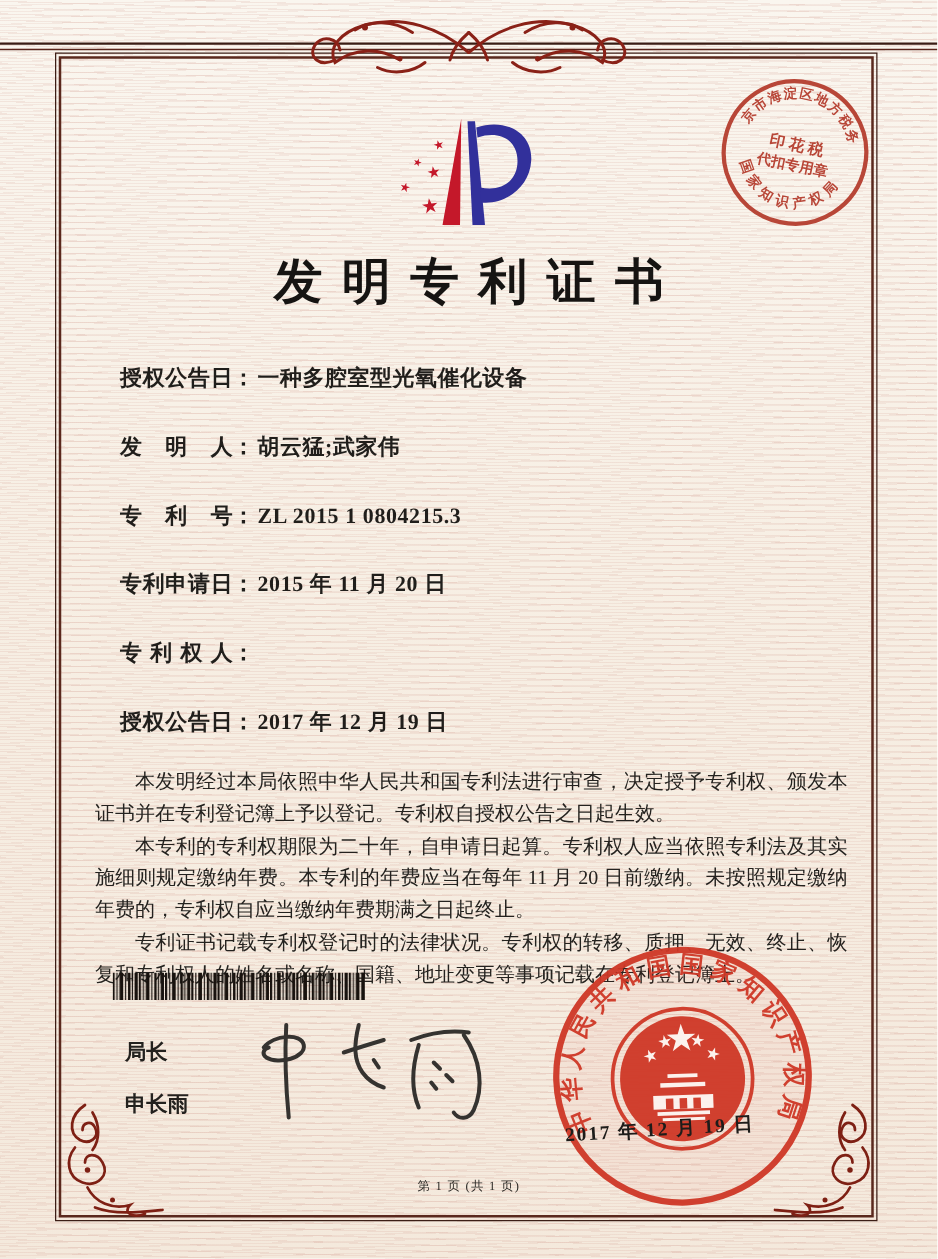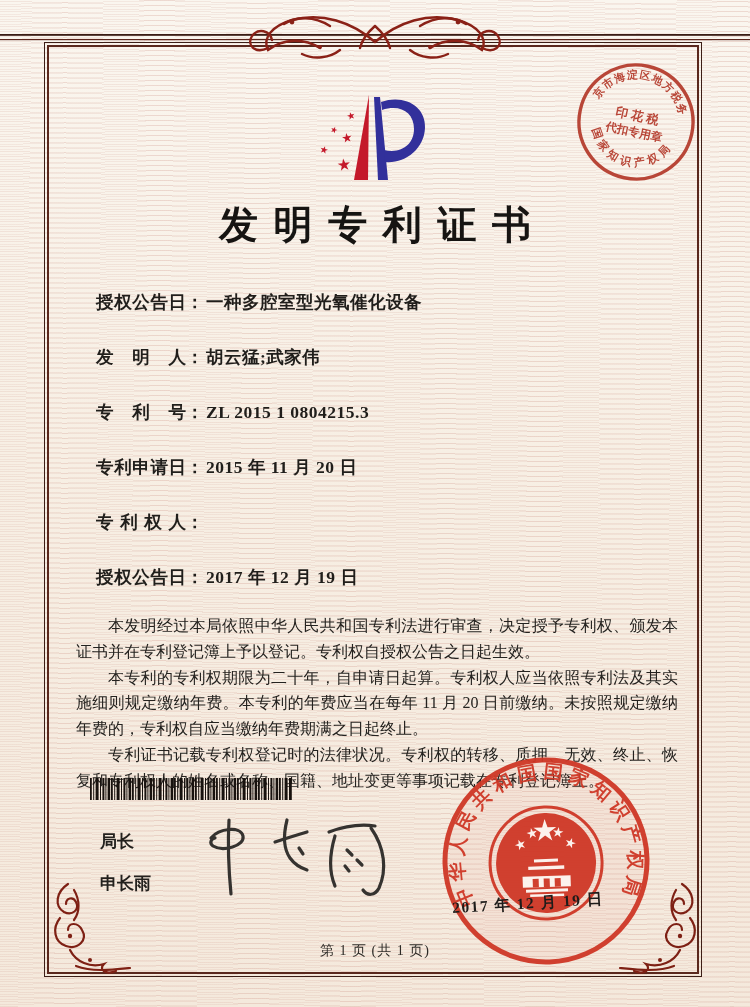--- a/index.html
+++ b/index.html
@@ -61,21 +61,21 @@
 
   .barcode { position:absolute; left:90px; top:778px; }
 
   .director { position:absolute; left:100px; top:830px; font-size:17px; font-weight:700; color:#23211e; }
   .director div + div { margin-top:19px; }
 
   .signature { position:absolute; left:195px; top:808px; }
 
   .page-footer {
     position:absolute; left:0; right:0; top:942px;
-    text-align:center; font-size:14px; letter-spacing:1px; color:#2c2a26;
+    text-align:center; font-size:10px; letter-spacing:1px; color:#2c2a26;
   }
 
   .tax-seal { position:absolute; left:568px; top:54px; z-index:4; opacity:.93; }
   .cnipa-seal { position:absolute; left:437px; top:752px; z-index:4; opacity:.95; }
   .seal-date {
     position:absolute; left:452px; top:892px; width:200px; z-index:5;
     font-size:15.5px; font-weight:700; letter-spacing:1.5px; color:#1e1c1a;
     transform:rotate(-3.5deg);
   }
 </style>

